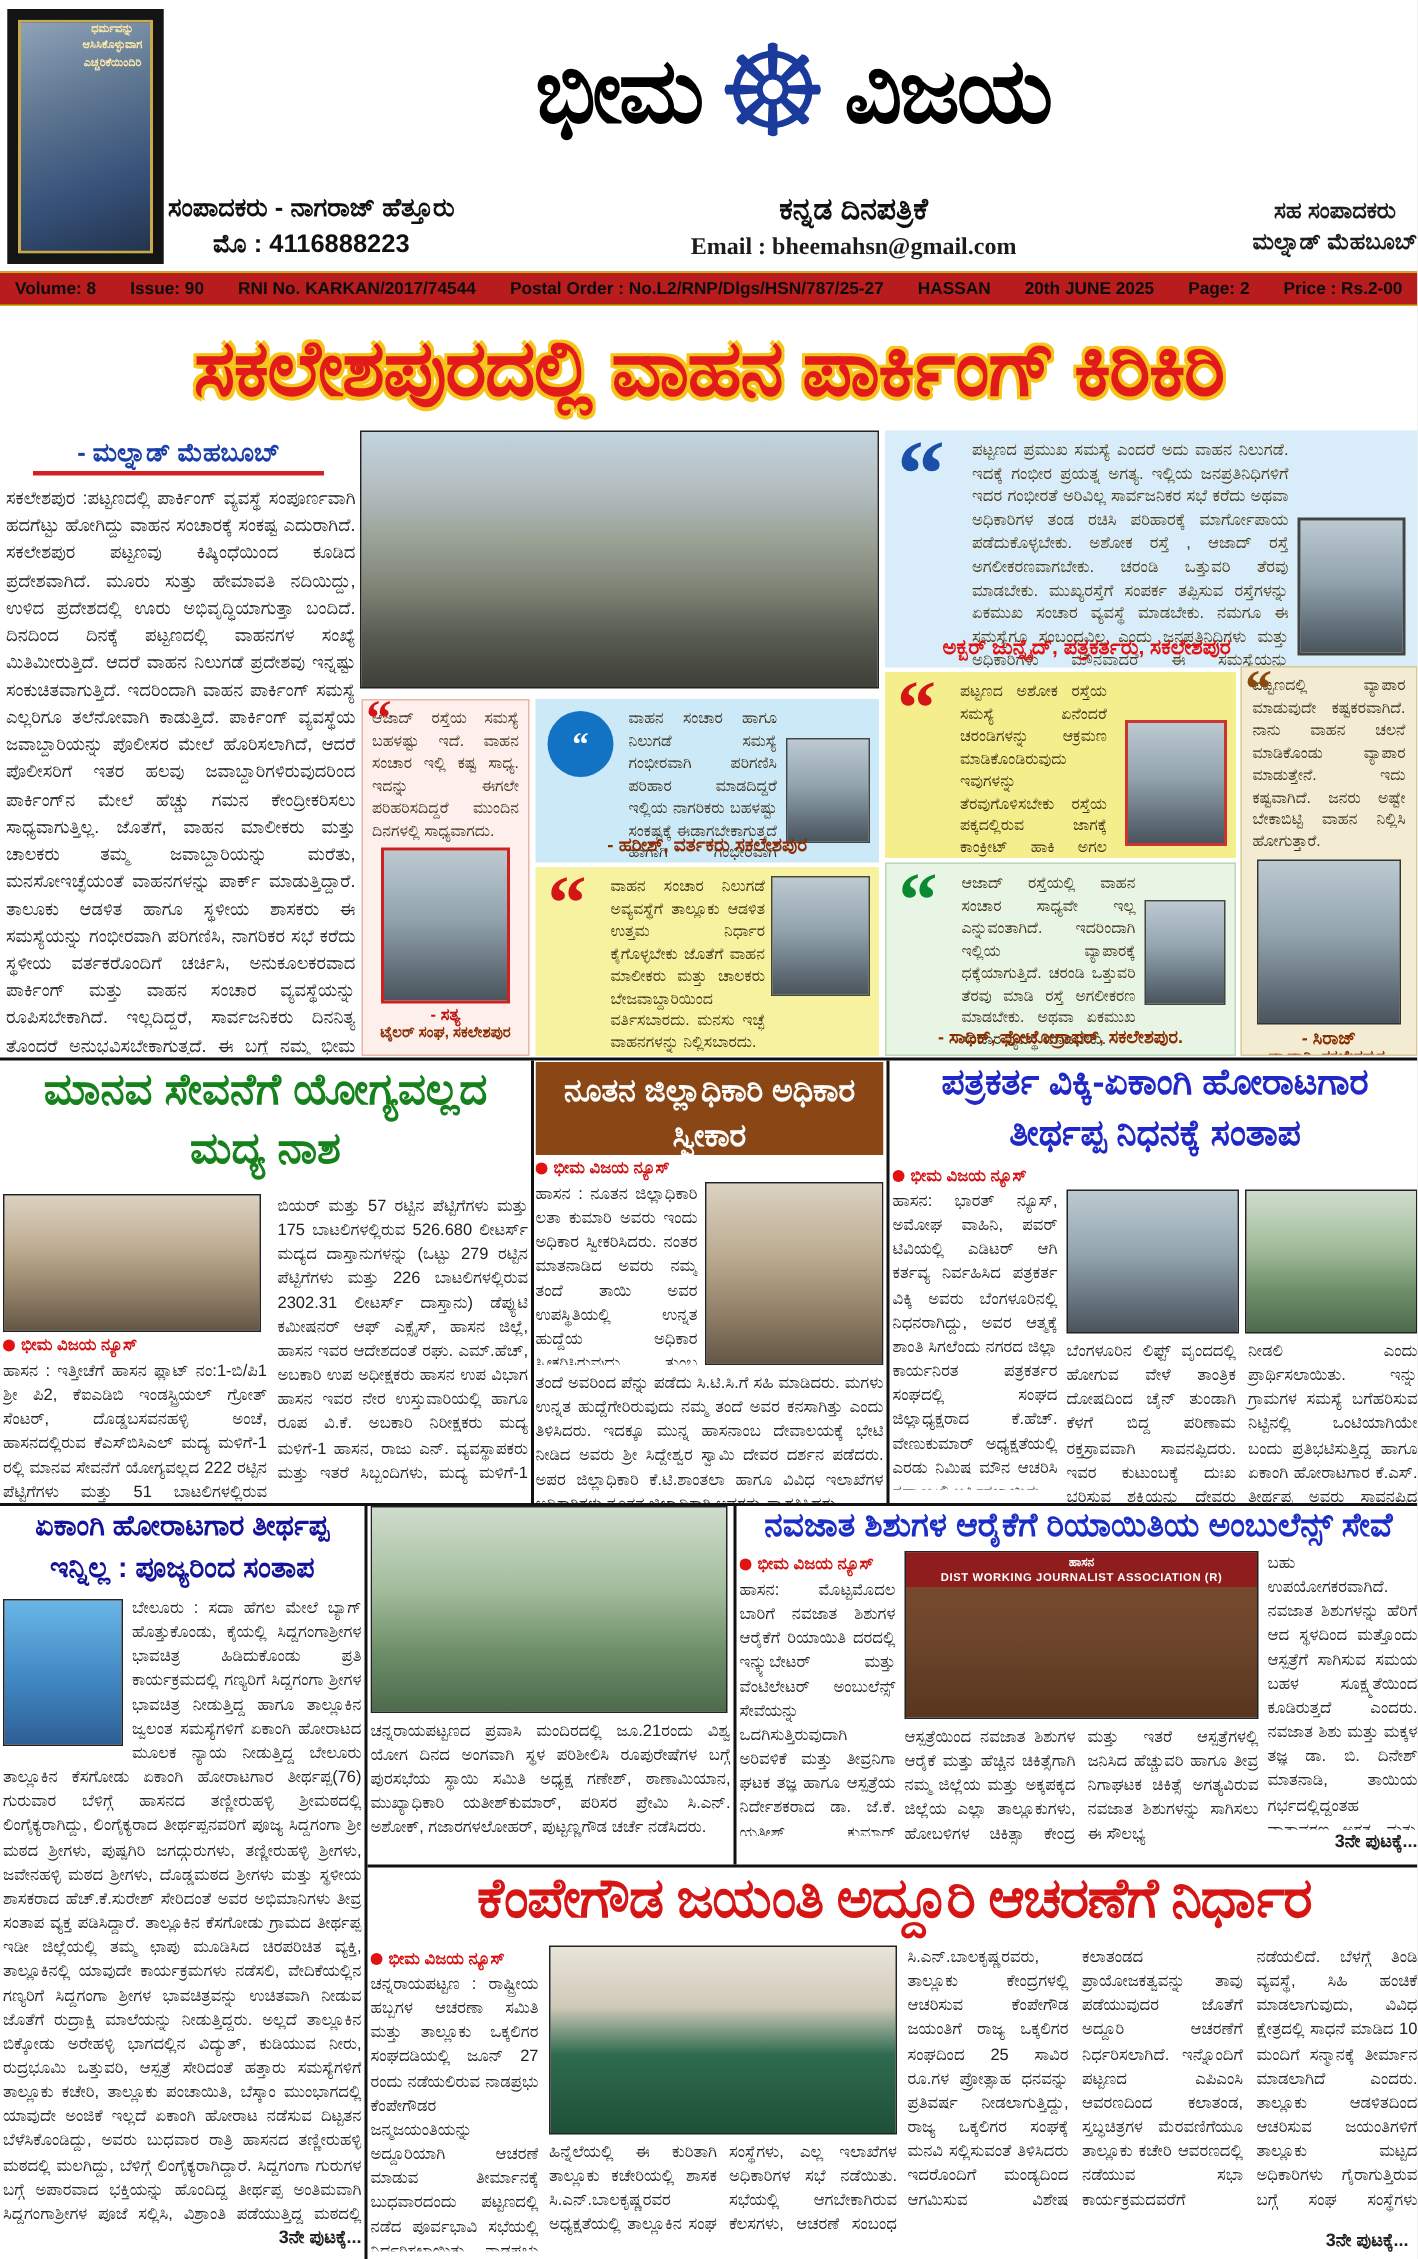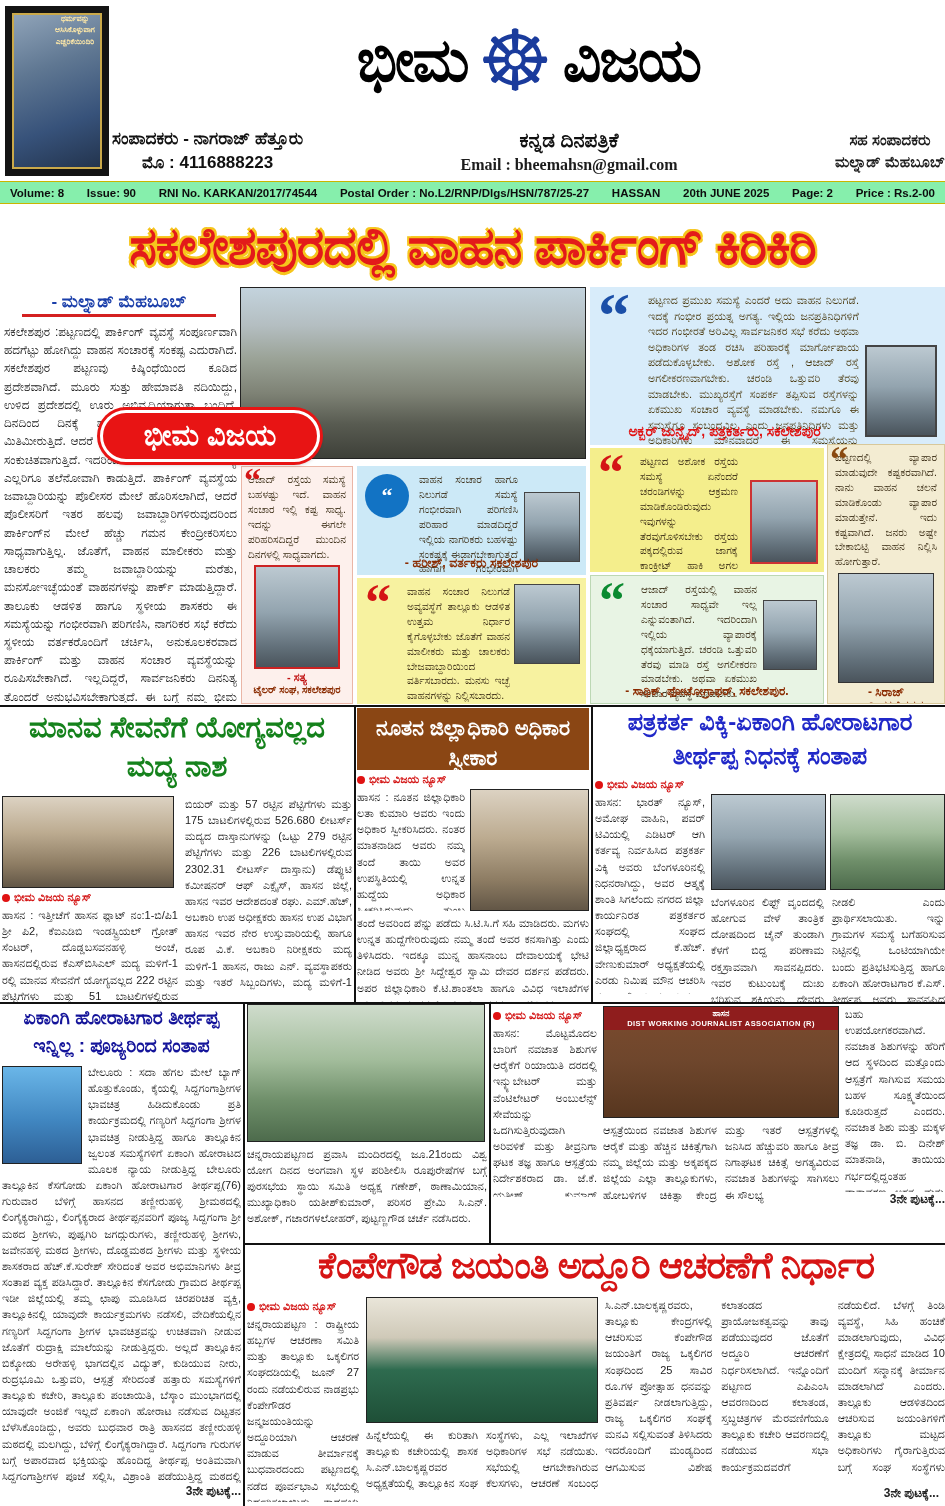--- a/index.html
+++ b/index.html
@@ -38,21 +38,21 @@
   .mast-sub .blk { text-align:center; }
   .ed1 { font-size:17px; font-weight:bold; color:#111; }
   .ed2 { font-size:17px; font-weight:bold; color:#111; margin-top:4px; }
   .tg1 { font-size:20px; font-weight:800; color:#111; }
   .tg2 { font-size:16px; font-weight:bold; font-family:"Liberation Serif", serif; margin-top:4px; }
   .co1 { font-size:15px; font-weight:bold; }
   .co2 { font-size:15px; font-weight:bold; margin-top:4px; }
   
   #infobar {
     position:absolute; left:0; top:181px; width:945px; height:23px;
-    background:#86efac; display:flex; align-items:center; justify-content:space-between;
+    background:#b91c1c; display:flex; align-items:center; justify-content:space-between;
     padding:0 10px; font-size:11.5px; font-weight:bold; color:#0d0d0d; white-space:nowrap;
     border-top:1px solid #c9b400; border-bottom:1px solid #c9b400;
   }
   
   #lead-headline {
     position:absolute; left:0; top:207px; width:945px; height:78px;
     display:flex; align-items:center; justify-content:center;
     font-size:52px; font-weight:800; color:#e31a1a; white-space:nowrap; overflow:hidden;
     text-shadow:-2px -2px 0 #f6c51c, 2px -2px 0 #f6c51c, -2px 2px 0 #f6c51c, 2px 2px 0 #f6c51c, 0 3px 0 #f6c51c;
     letter-spacing:-1px;
@@ -236,21 +236,20 @@
     <span>20th JUNE 2025</span>
     <span>Page: 2</span>
     <span>Price : Rs.2-00</span>
   </div>
 
   <div id="lead-headline">ಸಕಲೇಶಪುರದಲ್ಲಿ ವಾಹನ ಪಾರ್ಕಿಂಗ್ ಕಿರಿಕಿರಿ</div>
 
   <div class="lead-byline">- ಮಲ್ನಾಡ್ ಮೆಹಬೂಬ್</div>
   <div class="lead-rule"></div>
   <div class="lead-body">ಸಕಲೇಶಪುರ :ಪಟ್ಟಣದಲ್ಲಿ ಪಾರ್ಕಿಂಗ್ ವ್ಯವಸ್ಥೆ ಸಂಪೂರ್ಣವಾಗಿ ಹದಗೆಟ್ಟು ಹೋಗಿದ್ದು ವಾಹನ ಸಂಚಾರಕ್ಕೆ ಸಂಕಷ್ಟ ಎದುರಾಗಿದೆ. ಸಕಲೇಶಪುರ ಪಟ್ಟಣವು ಕಿಷ್ಕಿಂಧೆಯಿಂದ ಕೂಡಿದ ಪ್ರದೇಶವಾಗಿದೆ. ಮೂರು ಸುತ್ತು ಹೇಮಾವತಿ ನದಿಯಿದ್ದು, ಉಳಿದ ಪ್ರದೇಶದಲ್ಲಿ ಊರು ಅಭಿವೃದ್ಧಿಯಾಗುತ್ತಾ ಬಂದಿದೆ. ದಿನದಿಂದ ದಿನಕ್ಕೆ ಪಟ್ಟಣದಲ್ಲಿ ವಾಹನಗಳ ಸಂಖ್ಯೆ ಮಿತಿಮೀರುತ್ತಿದೆ. ಆದರೆ ವಾಹನ ನಿಲುಗಡೆ ಪ್ರದೇಶವು ಇನ್ನಷ್ಟು ಸಂಕುಚಿತವಾಗುತ್ತಿದೆ. ಇದರಿಂದಾಗಿ ವಾಹನ ಪಾರ್ಕಿಂಗ್ ಸಮಸ್ಯೆ ಎಲ್ಲರಿಗೂ ತಲೆನೋವಾಗಿ ಕಾಡುತ್ತಿದೆ. ಪಾರ್ಕಿಂಗ್ ವ್ಯವಸ್ಥೆಯ ಜವಾಬ್ದಾರಿಯನ್ನು ಪೊಲೀಸರ ಮೇಲೆ ಹೊರಿಸಲಾಗಿದೆ, ಆದರೆ ಪೊಲೀಸರಿಗೆ ಇತರ ಹಲವು ಜವಾಬ್ದಾರಿಗಳಿರುವುದರಿಂದ ಪಾರ್ಕಿಂಗ್‌ನ ಮೇಲೆ ಹೆಚ್ಚು ಗಮನ ಕೇಂದ್ರೀಕರಿಸಲು ಸಾಧ್ಯವಾಗುತ್ತಿಲ್ಲ. ಜೊತೆಗೆ, ವಾಹನ ಮಾಲೀಕರು ಮತ್ತು ಚಾಲಕರು ತಮ್ಮ ಜವಾಬ್ದಾರಿಯನ್ನು ಮರೆತು, ಮನಸೋಇಚ್ಛೆಯಂತೆ ವಾಹನಗಳನ್ನು ಪಾರ್ಕ್ ಮಾಡುತ್ತಿದ್ದಾರೆ. ತಾಲೂಕು ಆಡಳಿತ ಹಾಗೂ ಸ್ಥಳೀಯ ಶಾಸಕರು ಈ ಸಮಸ್ಯೆಯನ್ನು ಗಂಭೀರವಾಗಿ ಪರಿಗಣಿಸಿ, ನಾಗರಿಕರ ಸಭೆ ಕರೆದು ಸ್ಥಳೀಯ ವರ್ತಕರೊಂದಿಗೆ ಚರ್ಚಿಸಿ, ಅನುಕೂಲಕರವಾದ ಪಾರ್ಕಿಂಗ್ ಮತ್ತು ವಾಹನ ಸಂಚಾರ ವ್ಯವಸ್ಥೆಯನ್ನು ರೂಪಿಸಬೇಕಾಗಿದೆ. ಇಲ್ಲದಿದ್ದರೆ, ಸಾರ್ವಜನಿಕರು ದಿನನಿತ್ಯ ತೊಂದರೆ ಅನುಭವಿಸಬೇಕಾಗುತ್ತದೆ. ಈ ಬಗ್ಗೆ ನಮ್ಮ ಭೀಮ ವಿಜಯ ಪತ್ರಿಕೆಯೊಂದಿಗೆ ಸ್ಥಳೀಯರು ತಮ್ಮ ಅಭಿಪ್ರಾಯವನ್ನು ಹಂಚಿಕೊಂಡಿದ್ದಾರೆ.</div>
-  <div class="logo-pill">ಭೀಮ ವಿಜಯ</div>
   <div class="lead-photo ph-street"></div>
 
   <div class="qbox" id="q-akbar">
     <span class="qmark">“</span>
     <div class="qtext">ಪಟ್ಟಣದ ಪ್ರಮುಖ ಸಮಸ್ಯೆ ಎಂದರೆ ಅದು ವಾಹನ ನಿಲುಗಡೆ. ಇದಕ್ಕೆ ಗಂಭೀರ ಪ್ರಯತ್ನ ಅಗತ್ಯ. ಇಲ್ಲಿಯ ಜನಪ್ರತಿನಿಧಿಗಳಿಗೆ ಇದರ ಗಂಭೀರತೆ ಅರಿವಿಲ್ಲ ಸಾರ್ವಜನಿಕರ ಸಭೆ ಕರೆದು ಅಥವಾ ಅಧಿಕಾರಿಗಳ ತಂಡ ರಚಿಸಿ ಪರಿಹಾರಕ್ಕೆ ಮಾರ್ಗೋಪಾಯ ಪಡೆದುಕೊಳ್ಳಬೇಕು. ಅಶೋಕ ರಸ್ತೆ , ಆಜಾದ್ ರಸ್ತೆ ಅಗಲೀಕರಣವಾಗಬೇಕು. ಚರಂಡಿ ಒತ್ತುವರಿ ತೆರವು ಮಾಡಬೇಕು. ಮುಖ್ಯರಸ್ತೆಗೆ ಸಂಪರ್ಕ ತಪ್ಪಿಸುವ ರಸ್ತೆಗಳನ್ನು ಏಕಮುಖ ಸಂಚಾರ ವ್ಯವಸ್ಥೆ ಮಾಡಬೇಕು. ನಮಗೂ ಈ ಸಮಸ್ಯೆಗೂ ಸಂಬಂಧವಿಲ್ಲ ಎಂದು ಜನಪ್ರತಿನಿಧಿಗಳು ಮತ್ತು ಅಧಿಕಾರಿಗಳು ಮೌನವಾದರೆ ಈ ಸಮಸ್ಯೆಯನ್ನು ಬಗೆಹರಿಸುವವರು ಯಾರು..?</div>
     <div class="qphoto ph-person"></div>
     <div class="qattr">ಅಕ್ಬರ್ ಜುನ್ನೈದ್, ಪತ್ರಕರ್ತರು, ಸಕಲೇಶಪುರ</div>
   </div>
 
   <div class="qbox" id="q-satya">
@@ -364,20 +363,21 @@
     </div>
     <div class="cont">3ನೇ ಪುಟಕ್ಕೆ...</div>
   </div>
 
   <div class="art" id="art-yoga">
     <div class="photo ph-outdoor"></div>
     <div class="cap">ಚನ್ನರಾಯಪಟ್ಟಣದ ಪ್ರವಾಸಿ ಮಂದಿರದಲ್ಲಿ ಜೂ.21ರಂದು ವಿಶ್ವ ಯೋಗ ದಿನದ ಅಂಗವಾಗಿ ಸ್ಥಳ ಪರಿಶೀಲಿಸಿ ರೂಪುರೇಷೆಗಳ ಬಗ್ಗೆ ಪುರಸಭೆಯ ಸ್ಥಾಯಿ ಸಮಿತಿ ಅಧ್ಯಕ್ಷ ಗಣೇಶ್, ಠಾಣಾಮಿಯಾನ, ಮುಖ್ಯಾಧಿಕಾರಿ ಯತೀಶ್‌ಕುಮಾರ್, ಪರಿಸರ ಪ್ರೇಮಿ ಸಿ.ಎನ್. ಅಶೋಕ್, ಗಜಾರಗಳಲೋಹರ್, ಪುಟ್ಟಣ್ಣಗೌಡ ಚರ್ಚೆ ನಡೆಸಿದರು.</div>
   </div>
 
   <div class="art" id="art-amb">
+    <div class="hl">ನವಜಾತ ಶಿಶುಗಳ ಆರೈಕೆಗೆ ರಿಯಾಯಿತಿಯ ಅಂಬುಲೆನ್ಸ್ ಸೇವೆ</div>
     <div class="cols">
       <div class="lc">
         <div class="byline">
           <span class="dot"></span>
           <span>ಭೀಮ ವಿಜಯ ನ್ಯೂಸ್</span>
         </div>
         <div class="btxt">ಹಾಸನ: ಮೊಟ್ಟಮೊದಲ ಬಾರಿಗೆ ನವಜಾತ ಶಿಶುಗಳ ಆರೈಕೆಗೆ ರಿಯಾಯಿತಿ ದರದಲ್ಲಿ ಇನ್ಕ್ಯುಬೇಟರ್ ಮತ್ತು ವೆಂಟಿಲೇಟರ್ ಅಂಬುಲೆನ್ಸ್ ಸೇವೆಯನ್ನು ಒದಗಿಸುತ್ತಿರುವುದಾಗಿ ಅರಿವಳಿಕೆ ಮತ್ತು ತೀವ್ರನಿಗಾ ಘಟಕ ತಜ್ಞ ಹಾಗೂ ಆಸ್ಪತ್ರೆಯ ನಿರ್ದೇಶಕರಾದ ಡಾ. ಜೆ.ಕೆ. ಯತೀಶ್ ಕುಮಾರ್ ತಿಳಿಸಿದರು. ಪತ್ರಿಕಾಗೋಷ್ಠಿಯಲ್ಲಿ ಗುರುವಾರ ಮಾತನಾಡಿ, ನಮ್ಮ</div>
       </div>
       <div class="mid">
         <div class="pressphoto ph-press">

